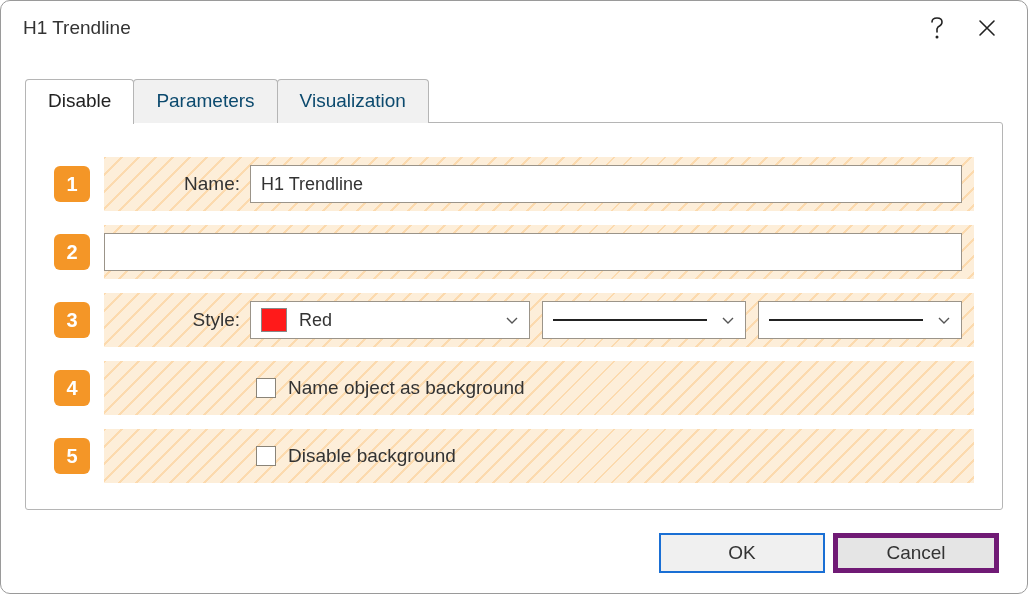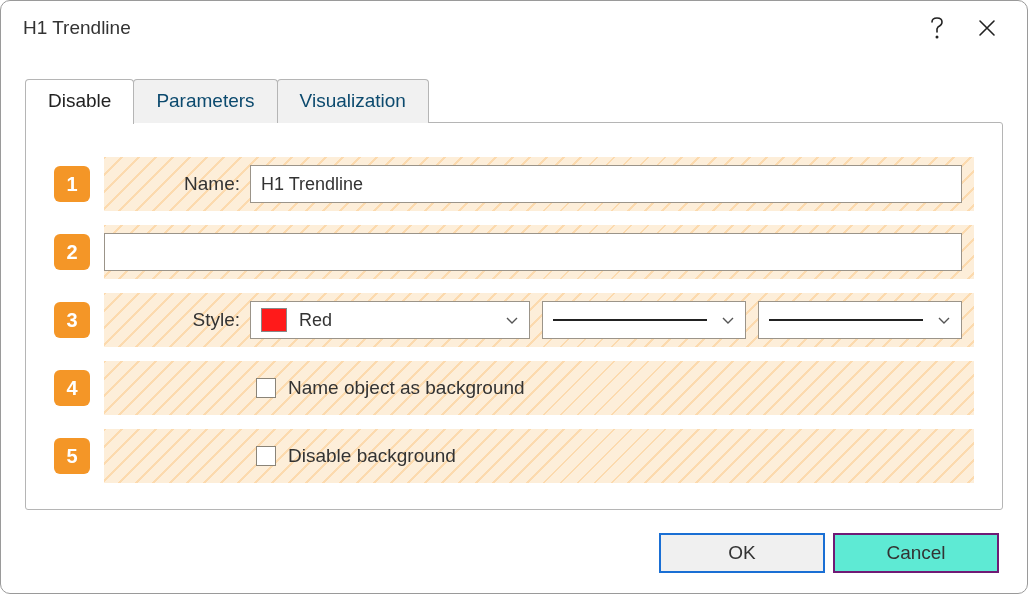--- a/index.html
+++ b/index.html
@@ -183,22 +183,22 @@
     gap: 8px;
     padding: 20px 28px 20px 0;
   }
   .btn-main {
     width: 166px;
     height: 40px;
     font-size: 19px;
     display: flex;
     align-items: center;
     justify-content: center;
-    border: 2px solid #701a75;
-    background: #5eead4;
+    border: 5px solid #701a75;
+    background: #e5e5e5;
   }
   .btn-main.primary {
     border: 2px solid #1a6fd4;
     background: #f0f0f0;
   }
 </style>
 </head>
 <body>
 
 <div class="dialog">

